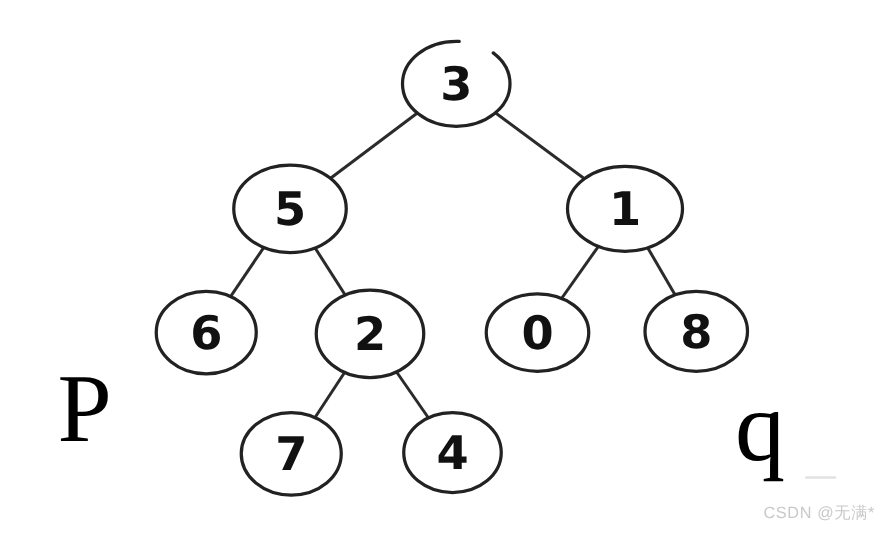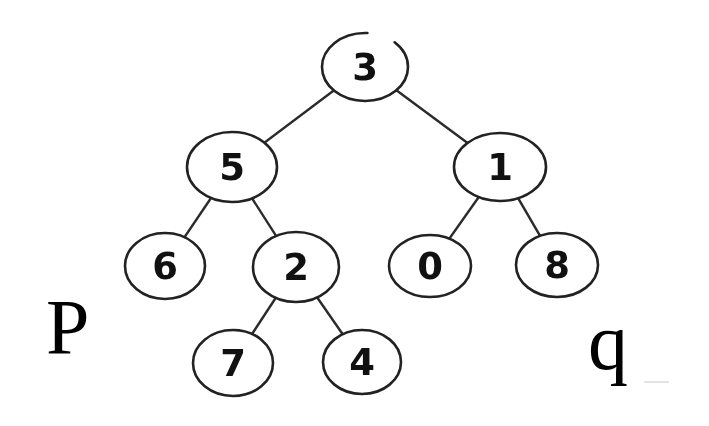--- a/index.html
+++ b/index.html
@@ -93,14 +93,15 @@
         </g>
       </g>
   </svg>
 
   <div class="side-label label-p">P</div>
 
   <div class="side-label label-q">q</div>
 
   <div class="artifact-line"></div>
 
+  <div class="watermark">CSDN @无满*</div>
 
 </div>
 
 </body></html>

